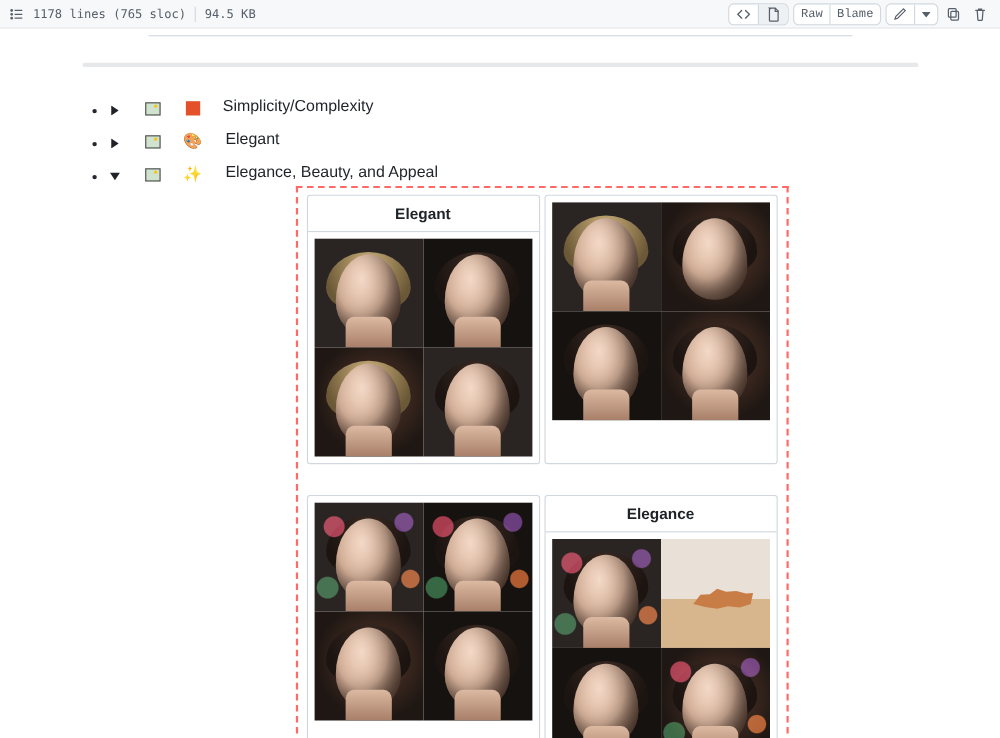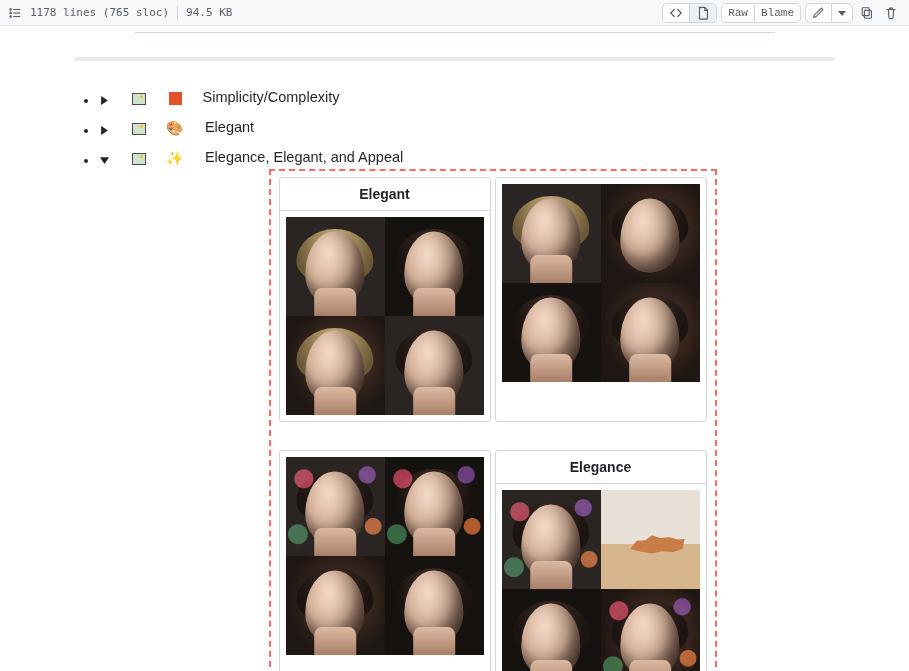--- a/index.html
+++ b/index.html
@@ -265,21 +265,21 @@
 
       <li>
         <div class="tree-row">
           <span class="caret">
             <svg width="9" height="9" viewBox="0 0 8 8">
                 <polygon points="0,1 8,1 4,7" fill="#1f2328"></polygon>
               </svg>
           </span>
           <span class="emoji"><span class="frame-pic"></span></span>
           <span class="emoji sparkle">✨</span>
-          <span>Elegance, Elegant, and Appeal</span>
+          <span>Elegance, Beauty, and Appeal</span>
         </div>
 
         <div class="dash-box">
 
           <div class="table-pair">
             <div class="card">
               <div class="card-head">Elegant</div>
               <div class="card-body">
                 <div class="grid2">
                   <div class="tile blonde">

